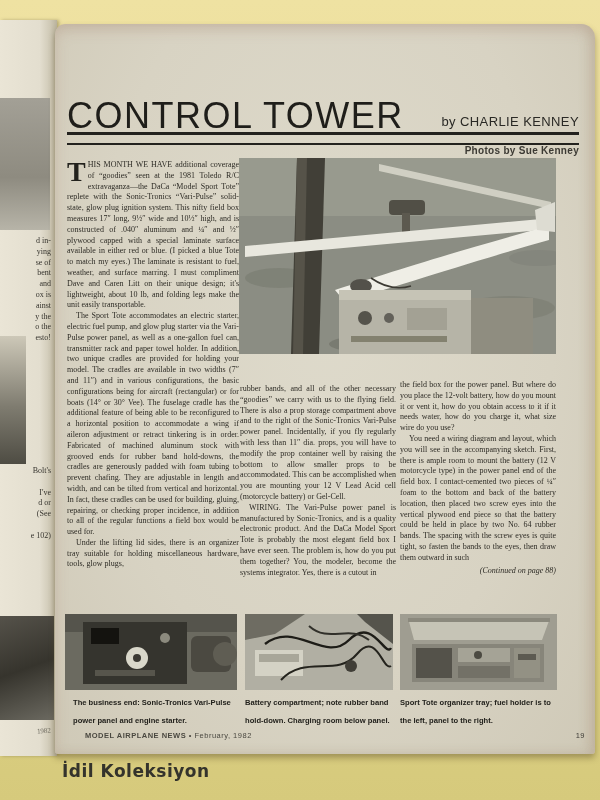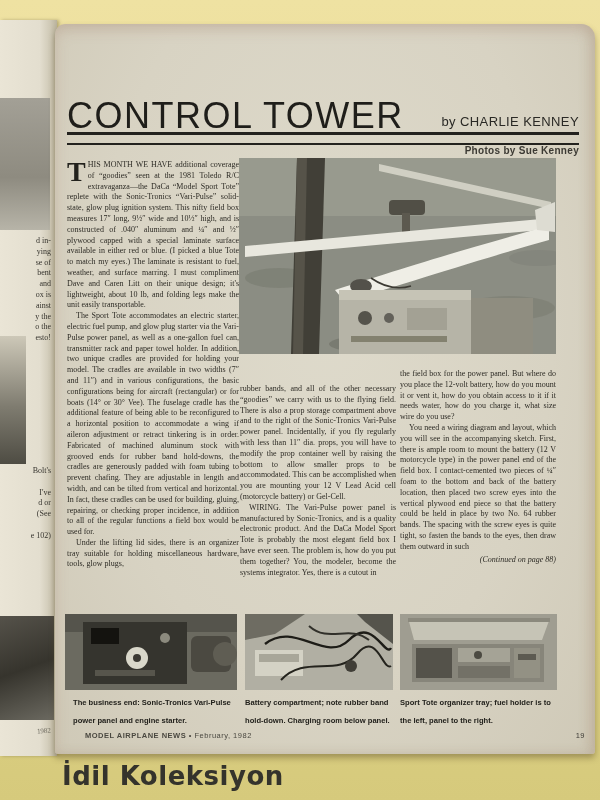--- a/index.html
+++ b/index.html
@@ -48,21 +48,21 @@
 
   .col{
     position:absolute;overflow:hidden;
     font-family:"Liberation Serif",serif;font-size:8px;line-height:10.8px;
     text-align:justify;color:#2d2b25;
   }
   .col p{margin:0;text-indent:9px;}
   .col p.noindent{text-indent:0;}
   .col1{left:12px;top:136px;width:172px;height:456px;}
   .col2{left:185px;top:360px;width:156px;height:228px;}
-  .col3{left:345px;top:345px;width:156px;height:228px;}
+  .col3{left:345px;top:356px;width:156px;height:228px;}
   .dropcap{
     float:left;font-size:28px;line-height:21px;font-weight:bold;
     padding:1px 2px 0 0;color:#23221d;
   }
   .continued{font-style:italic;text-align:right;text-indent:0 !important;margin-top:2px !important;}
 
   .main-photo{position:absolute;left:184px;top:134px;width:317px;height:196px;background:#8b8d83;}
   .main-photo svg{display:block;}
   .main-caption{
     position:absolute;left:184px;top:333px;width:317px;
@@ -84,21 +84,21 @@
 
   .footer{
     position:absolute;left:12px;right:10px;top:707px;
     font-size:7.5px;letter-spacing:.5px;color:#4a4840;
   }
   .footer .mag{font-weight:bold;padding-left:18px;}
   .pageno{position:absolute;right:0;top:0;color:#3c3a34;}
 
   .watermark{
     position:absolute;left:62px;top:761px;
-    font-family:"DejaVu Sans",sans-serif;font-weight:bold;font-size:26px;color:#34332c;
+    font-family:"DejaVu Sans",sans-serif;font-weight:bold;font-size:17px;color:#34332c;
     letter-spacing:.5px;
   }
 </style>
 </head>
 <body>
 
 <div class="scene">
 
   <div class="left-page">
     <div class="lp-photo lp-photo1"></div>

